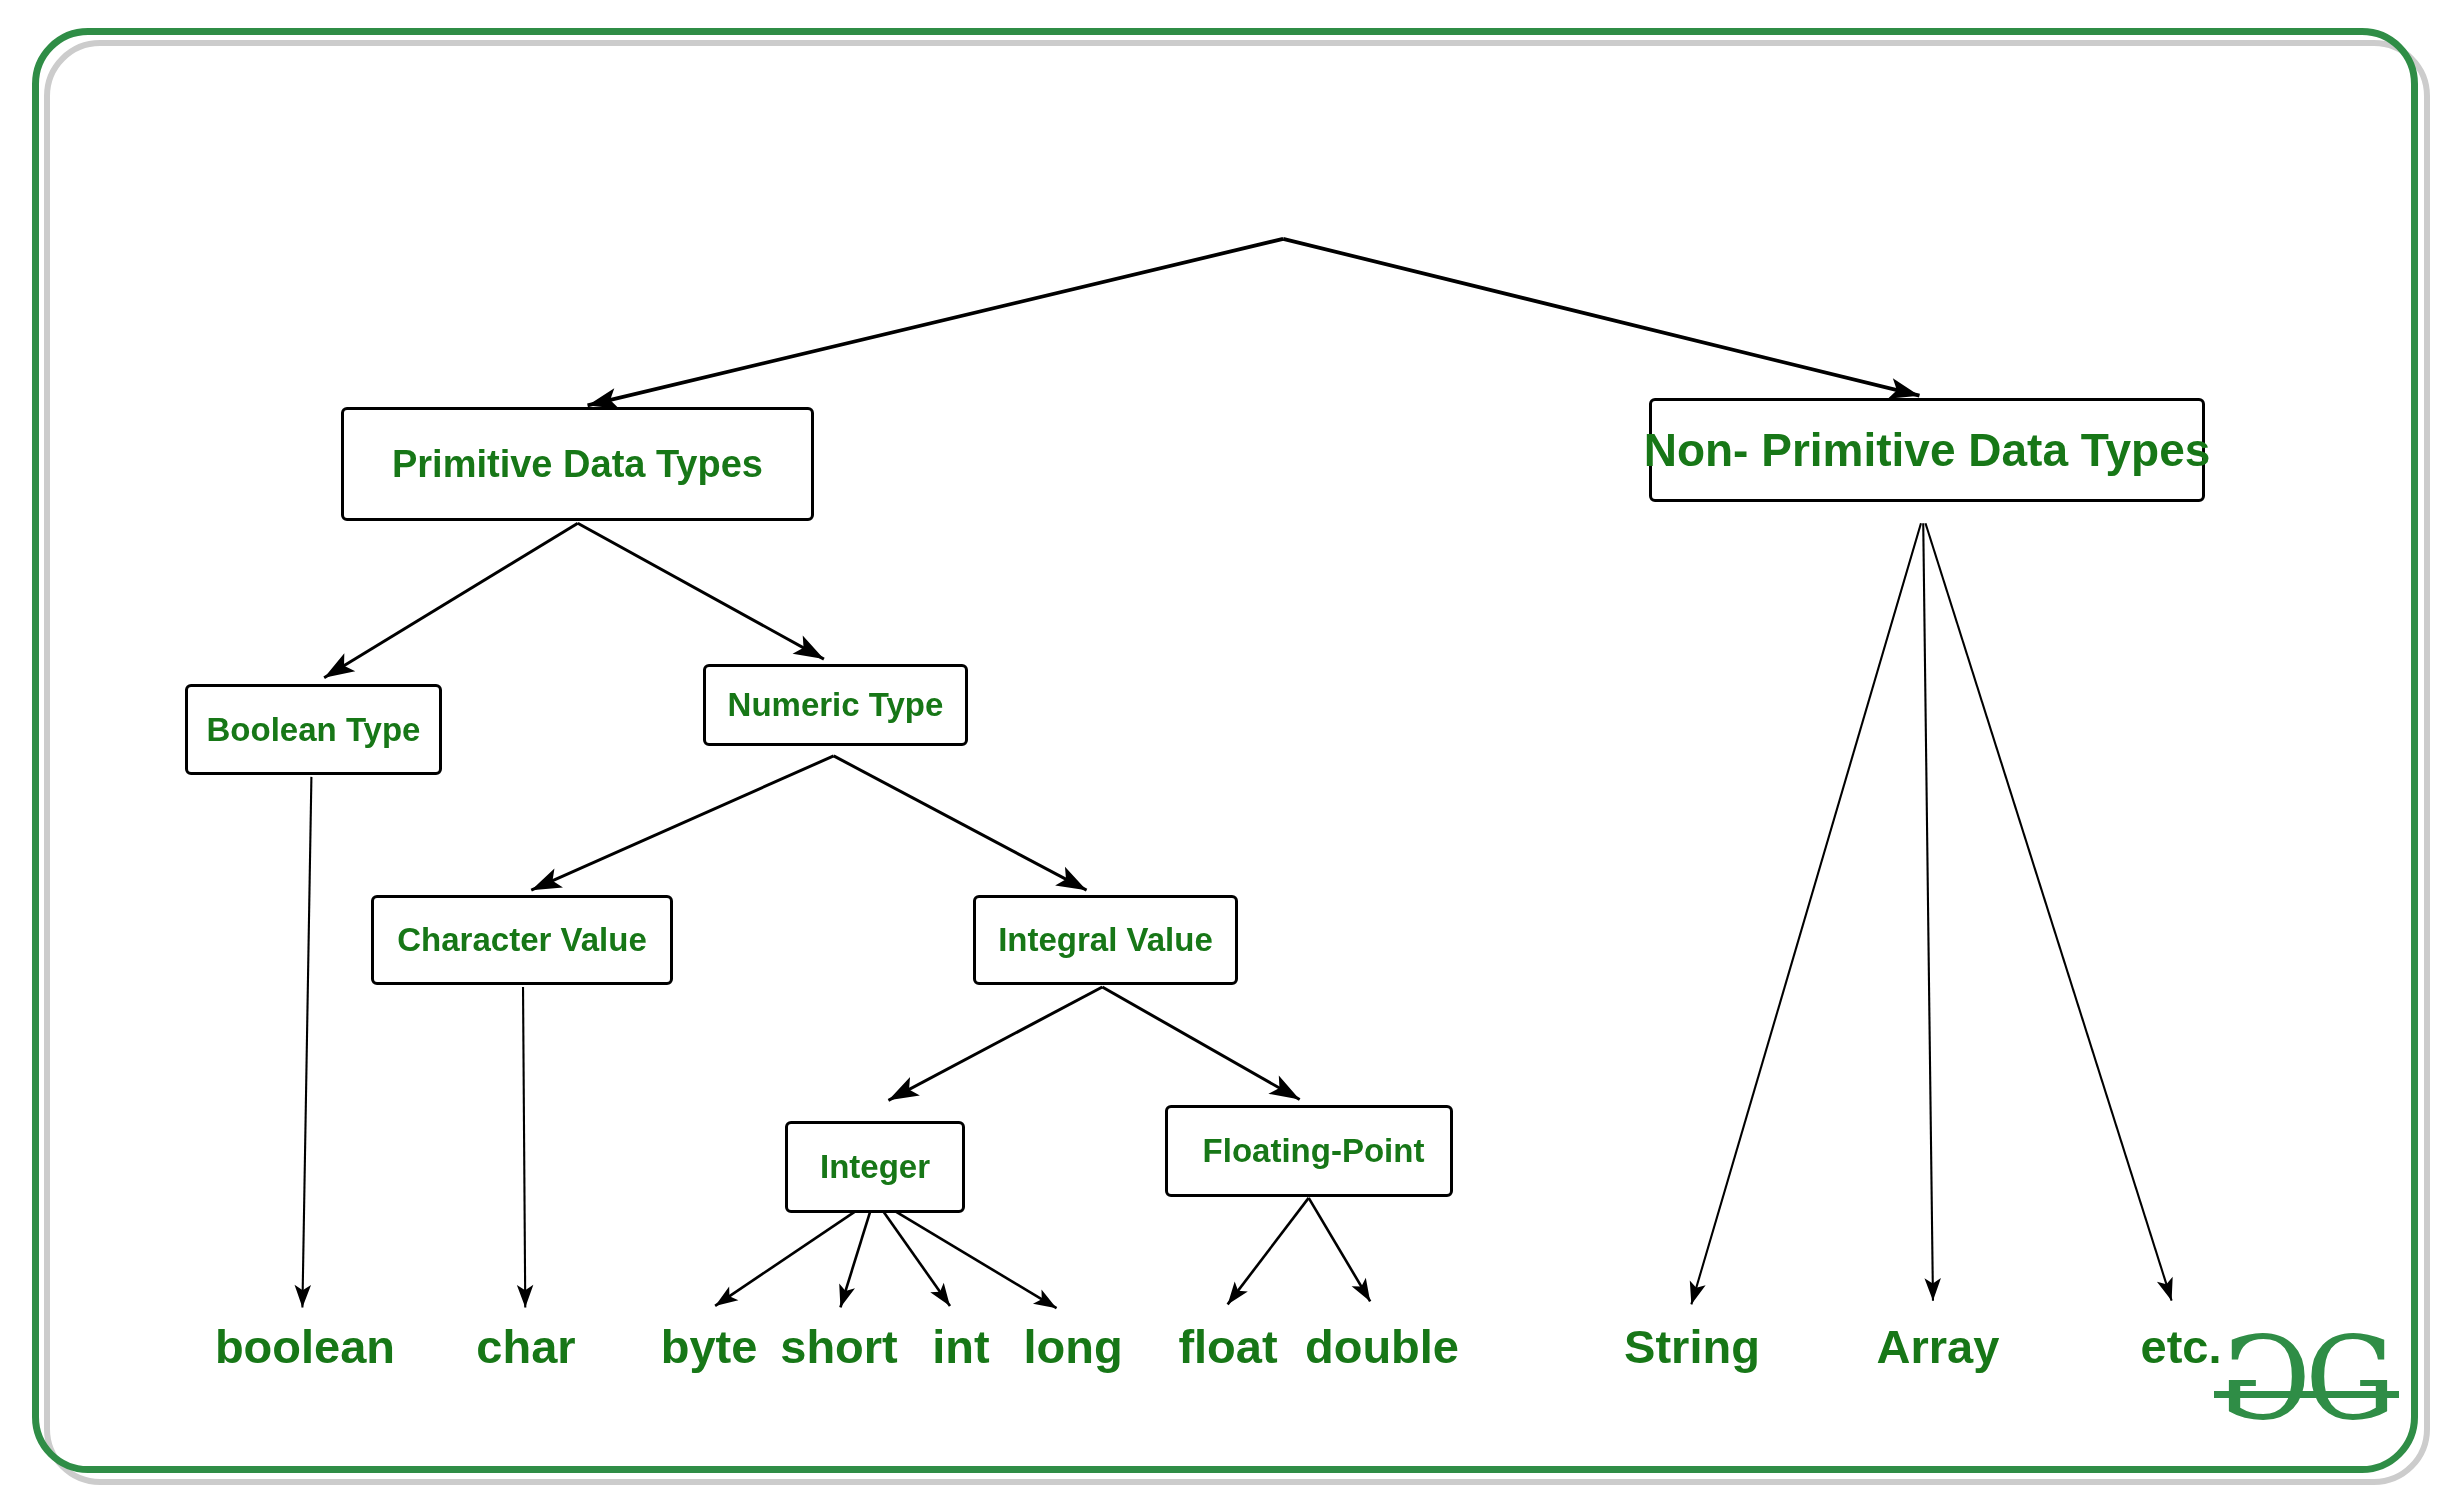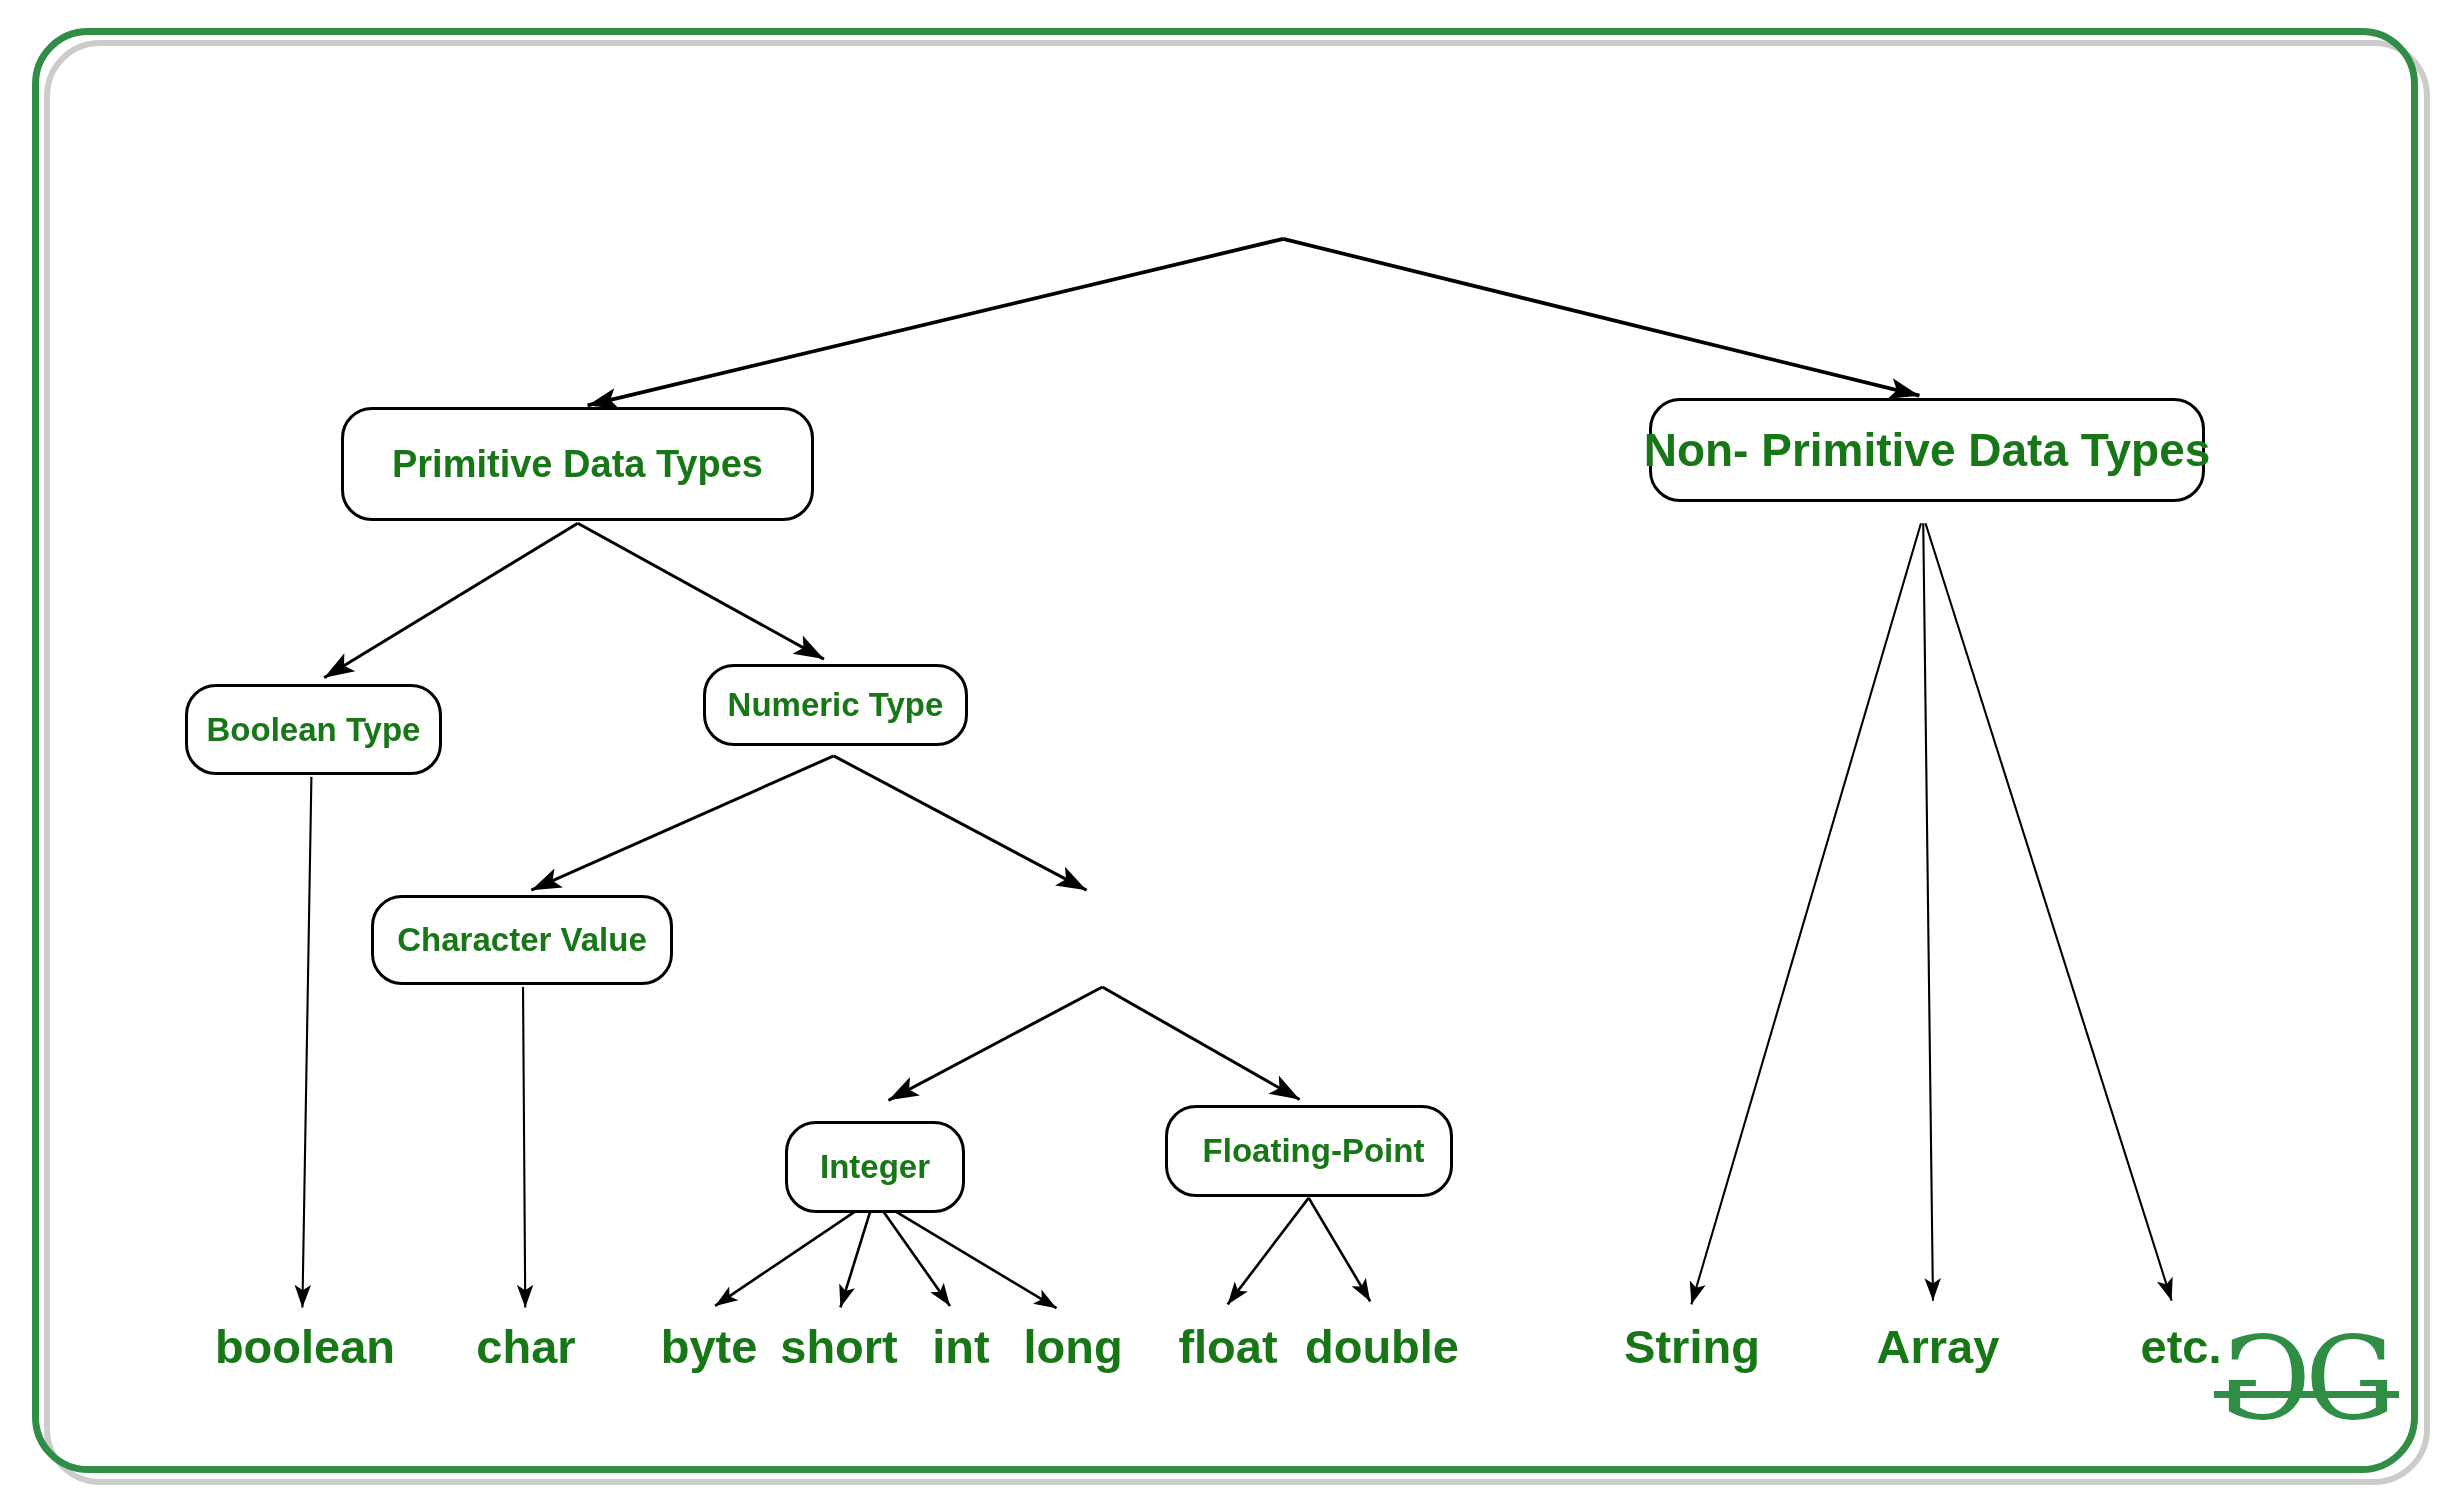--- a/index.html
+++ b/index.html
@@ -25,21 +25,21 @@
     border:7.5px solid var(--brand-green);border-radius:56px;
   }
   
   svg.edges{position:absolute;left:0;top:0;width:2450px;height:1508px;pointer-events:none;}
   .e5{stroke:var(--line-black);stroke-width:5;}
   .e4{stroke:var(--line-black);stroke-width:4;}
   .e35{stroke:var(--line-black);stroke-width:3.5;}
   .e3{stroke:var(--line-black);stroke-width:2.8;}
   
   .node{
-    position:absolute;background:var(--node-bg);border:3.8px solid #000;border-radius:31px;
+    position:absolute;background:var(--node-bg);border:3.8px solid #000;border-radius:6px;
     display:flex;align-items:center;justify-content:center;
     color:var(--text-green);font-weight:bold;white-space:nowrap;
   }
   .n-title{left:969px;top:100px;width:630px;height:137px;font-size:54px;border-width:4.5px;border-radius:27px;}
   .n-primitive{left:341px;top:407px;width:473px;height:114px;font-size:38px;}
   .n-nonprimitive{left:1649px;top:398px;width:556px;height:104px;font-size:46px;}
   .n-booleantype{left:185px;top:684px;width:257px;height:91px;font-size:33px;}
   .n-numerictype{left:703px;top:664px;width:265px;height:82px;font-size:33px;}
   .n-charactervalue{left:371px;top:895px;width:302px;height:90px;font-size:33px;}
   .n-integralvalue{left:973px;top:895px;width:265px;height:90px;font-size:33px;}
@@ -112,20 +112,23 @@
   </div>
   <div class="node n-booleantype">
     <span>Boolean Type</span>
   </div>
   <div class="node n-numerictype">
     <span>Numeric Type</span>
   </div>
   <div class="node n-charactervalue">
     <span>Character Value</span>
   </div>
+  <div class="node n-integralvalue">
+    <span>Integral Value</span>
+  </div>
   <div class="node n-integer">
     <span>Integer</span>
   </div>
   <div class="node n-floatingpoint">
     <span>Floating-Point</span>
   </div>
 
   <div class="leaf l-boolean">boolean</div>
   <div class="leaf l-char">char</div>
   <div class="leaf l-byte">byte</div>

